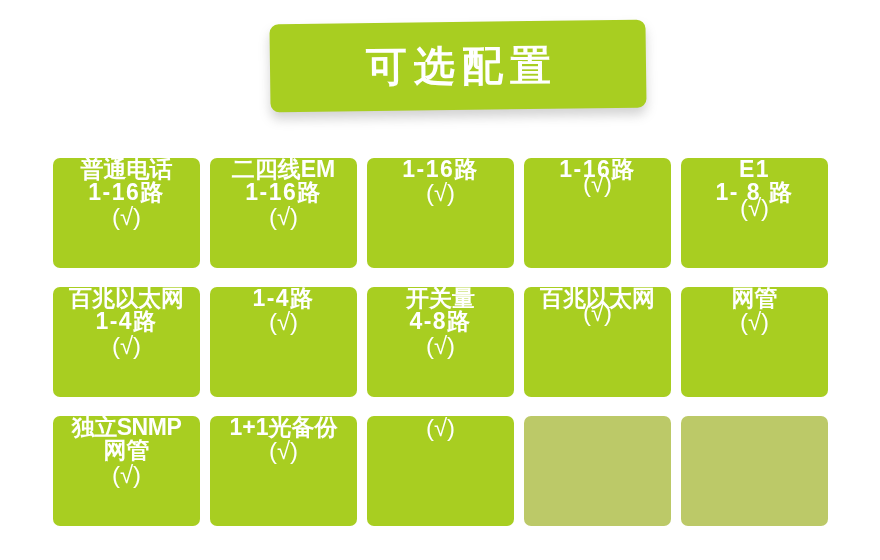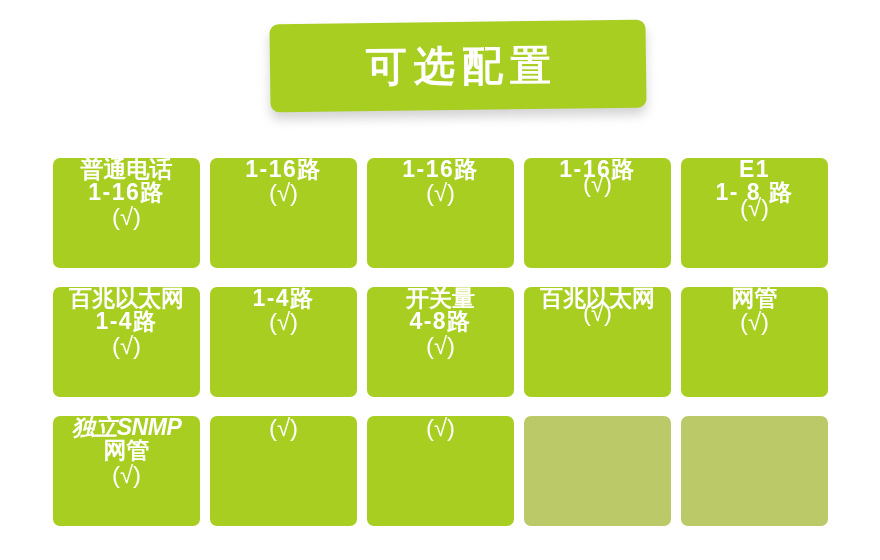--- a/index.html
+++ b/index.html
@@ -105,21 +105,20 @@
     font-weight: normal;
     font-size: 24px;
     letter-spacing: 0;
   }
   
   .card.tight .line.check {
     margin-top: -9px;
   }
   .card.overflow .line:first-child {
     letter-spacing: -0.5px;
-    font-style: italic;
   }
 </style>
 </head>
 <body style="background: rgb(255, 255, 255);">
 
 <div id="page">
 
   <div class="banner-wrap">
     <div class="banner">
       <div class="banner-title">可选配置</div>
@@ -129,20 +128,21 @@
   <div class="grid" id="card-grid">
       <div class="card">
         <div class="card-lines">
           <div class="line cjk">普通电话</div>
           <div class="line lat">1-16路</div>
           <div class="line check">(√)</div>
         </div>
       </div>
       <div class="card">
         <div class="card-lines">
+          <div class="line cjk">二四线EM</div>
           <div class="line lat">1-16路</div>
           <div class="line check">(√)</div>
         </div>
       </div>
       <div class="card">
         <div class="card-lines">
           <div class="line lat">1-16路</div>
           <div class="line check">(√)</div>
         </div>
       </div>
@@ -193,20 +193,21 @@
       </div>
       <div class="card overflow">
         <div class="card-lines">
           <div class="line cjk">独立SNMP</div>
           <div class="line cjk">网管</div>
           <div class="line check">(√)</div>
         </div>
       </div>
       <div class="card">
         <div class="card-lines">
+          <div class="line cjk">1+1光备份</div>
           <div class="line check">(√)</div>
         </div>
       </div>
       <div class="card">
         <div class="card-lines">
           <div class="line check">(√)</div>
         </div>
       </div>
       <div class="card muted"></div>
       <div class="card muted"></div>

